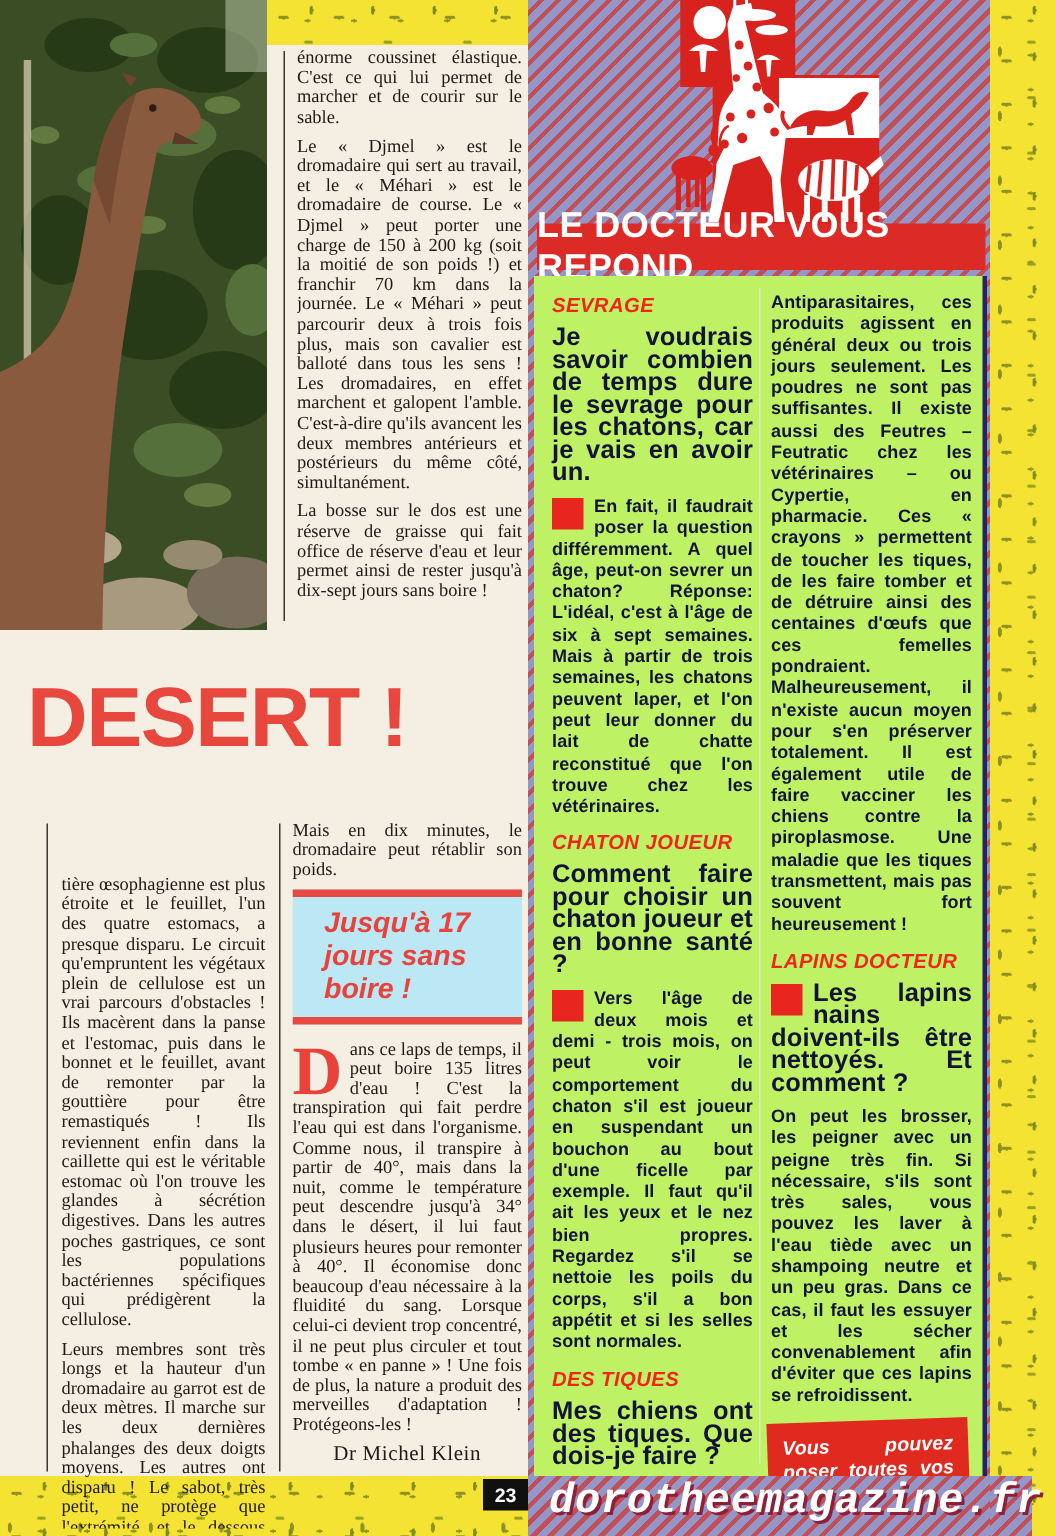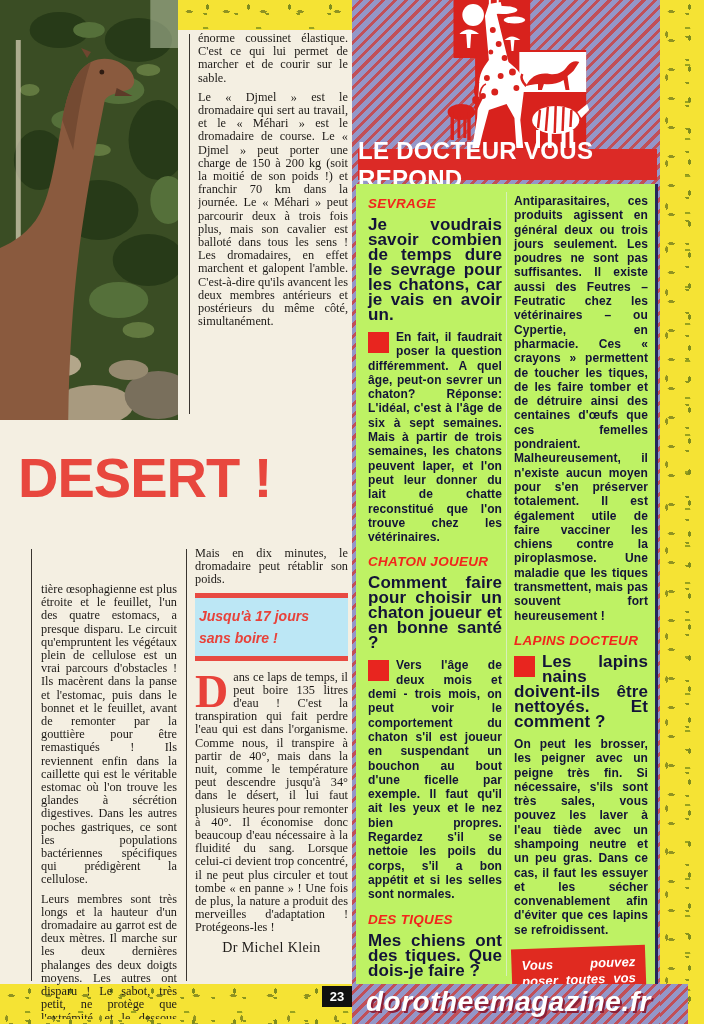--- a/index.html
+++ b/index.html
@@ -41,21 +41,21 @@
   .ruleA{left:189px;top:34px;height:380px;}
   .ruleB{left:31px;top:549px;height:432px;}
   .ruleC{left:186px;top:549px;height:432px;}
 
   .title{position:absolute;left:18px;top:448px;width:348px;margin:0;
     font-family:"Liberation Sans",sans-serif;font-weight:bold;font-size:56px;line-height:60px;
     color:#e8473e;letter-spacing:-1px;white-space:nowrap;}
 
   .callout{border-top:5px solid #e84a42;border-bottom:5px solid #e84a42;background:#bce7f5;
     color:#e8423a;font-family:"Liberation Sans",sans-serif;font-weight:bold;font-style:italic;
-    font-size:14px;line-height:22px;padding:7px 4px;margin:6px 0 10px 0;text-align:left;}
+    font-size:19px;line-height:22px;padding:7px 21px;margin:6px 0 10px 0;text-align:left;}
   .dropcap{float:left;font-family:"Liberation Serif",serif;font-weight:bold;color:#e8423a;
     font-size:46px;line-height:36px;margin:3px 5px 0 0;}
   .sig{text-align:center;font-size:14px;letter-spacing:0.4px;margin-top:4px;}
 
   
   .banner{position:absolute;left:358px;top:149px;width:299px;height:31px;background:#dc2a26;
     color:#ffffff;display:flex;align-items:center;justify-content:center;
     font-weight:bold;font-size:24px;letter-spacing:0.3px;}
   .panel{position:absolute;left:356px;top:184px;width:302px;height:800px;background:#bef264;
     border-right:3px solid #23255e;box-sizing:border-box;overflow:hidden;}
@@ -70,21 +70,21 @@
   .pa{margin:0 0 6px 0;}
   .bullet{float:left;width:21px;height:21px;background:#e8251f;margin:2px 7px 1px 0;}
   .addr{background:#e02a20;color:#ffffff;font-style:italic;font-weight:bold;font-size:13px;
     line-height:16px;padding:9px 10px;margin-top:10px;transform:rotate(-2deg);}
 
   .safari{position:absolute;left:424px;top:0;width:172px;height:150px;}
   .safari svg{display:block;width:100%;height:100%;}
 
   .pagenum{position:absolute;left:322px;top:986px;width:30px;height:21px;background:#101010;
     color:#ffffff;font-weight:bold;font-size:13px;display:flex;align-items:center;justify-content:center;}
-  .watermark{position:absolute;left:366px;top:986px;width:334px;font-family:Liberation Sans, sans-serif;
+  .watermark{position:absolute;left:366px;top:986px;width:334px;font-family:Liberation Mono, monospace;
     font-weight:bold;font-style:italic;font-size:28px;color:#ffffff;white-space:nowrap;
     text-shadow:2px 2px 0 #8c2038;letter-spacing:0.5px;}
 </style>
 </head>
 <body>
 
 <div class="page">
 
   <div class="yellow yellow-top"></div>
   <div class="yellow yellow-bottom"></div>
@@ -131,20 +131,21 @@
       <path d="M118,88 L134,96 L116,96 Z" fill="#5d3a28"></path>
       <path d="M88,58 L82,48 L92,52 Z" fill="#6e4630"></path>
       <circle cx="103" cy="72" r="2.5" fill="#2e1c12"></circle>
     </svg>
   </div>
 
   <div class="vrule ruleA"></div>
   <div class="serifcol colA">
     <p>énorme coussinet élastique. C'est ce qui lui permet de marcher et de courir sur le sable.</p>
     <p>Le « Djmel » est le dromadaire qui sert au travail, et le « Méhari » est le dromadaire de course. Le « Djmel » peut porter une charge de 150 à 200 kg (soit la moitié de son poids !) et franchir 70 km dans la journée. Le « Méhari » peut parcourir deux à trois fois plus, mais son cavalier est balloté dans tous les sens ! Les dromadaires, en effet marchent et galopent l'amble. C'est-à-dire qu'ils avancent les deux membres antérieurs et postérieurs du même côté, simultanément.</p>
+    <p>La bosse sur le dos est une réserve de graisse qui fait office de réserve d'eau et leur permet ainsi de rester jusqu'à dix-sept jours sans boire !</p>
   </div>
 
   <h1 class="title">DESERT !</h1>
 
   <div class="vrule ruleB"></div>
   <div class="serifcol colB">
     <p>tière œsophagienne est plus étroite et le feuillet, l'un des quatre estomacs, a presque disparu. Le circuit qu'empruntent les végétaux plein de cellulose est un vrai parcours d'obstacles ! Ils macèrent dans la panse et l'estomac, puis dans le bonnet et le feuillet, avant de remonter par la gouttière pour être remastiqués ! Ils reviennent enfin dans la caillette qui est le véritable estomac où l'on trouve les glandes à sécrétion digestives. Dans les autres poches gastriques, ce sont les populations bactériennes spécifiques qui prédigèrent la cellulose.</p>
     <p>Leurs membres sont très longs et la hauteur d'un dromadaire au garrot est de deux mètres. Il marche sur les deux dernières phalanges des deux doigts moyens. Les autres ont disparu ! Le sabot, très petit, ne protège que l'extrémité, et le dessous est garni d'un</p>
   </div>
 

